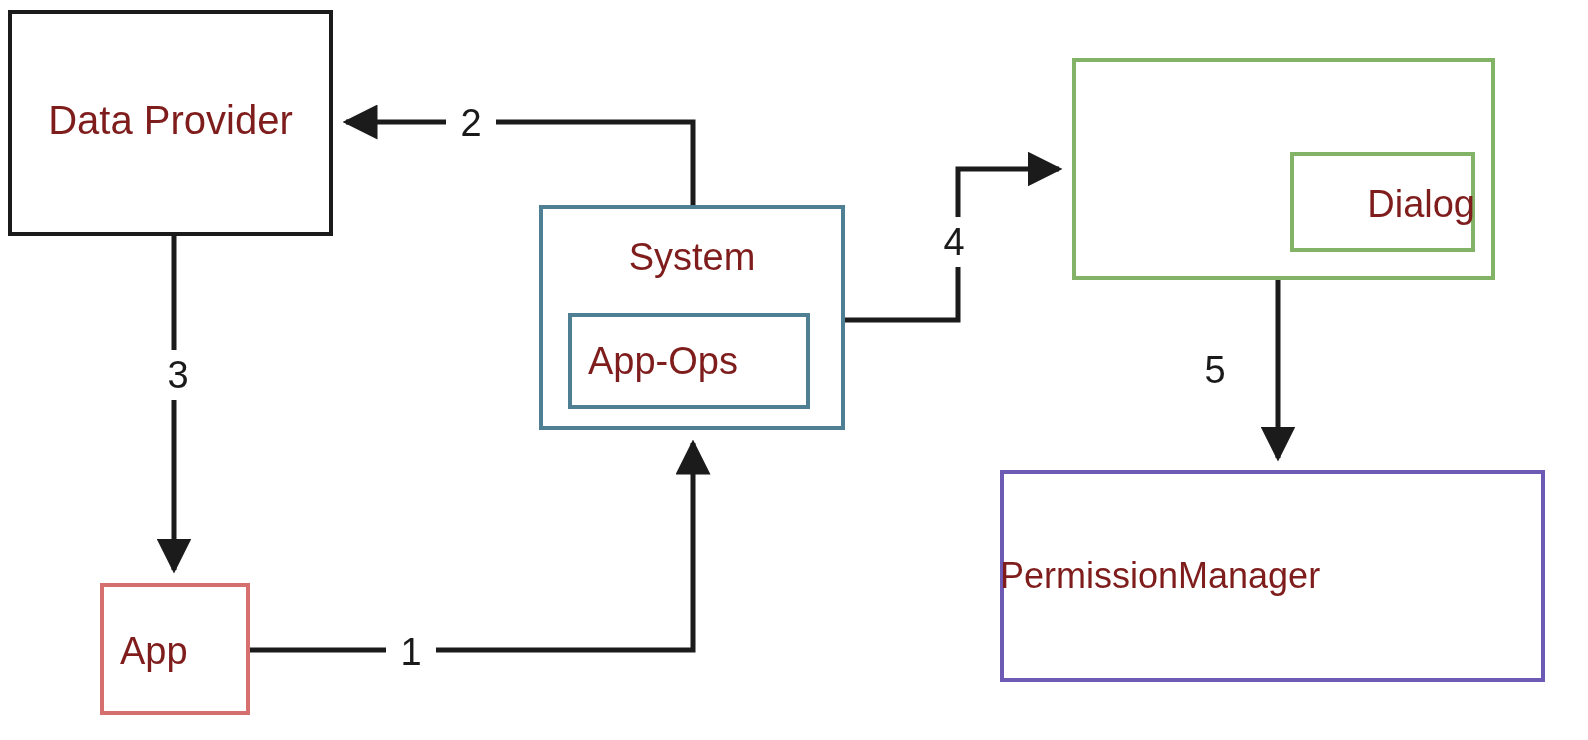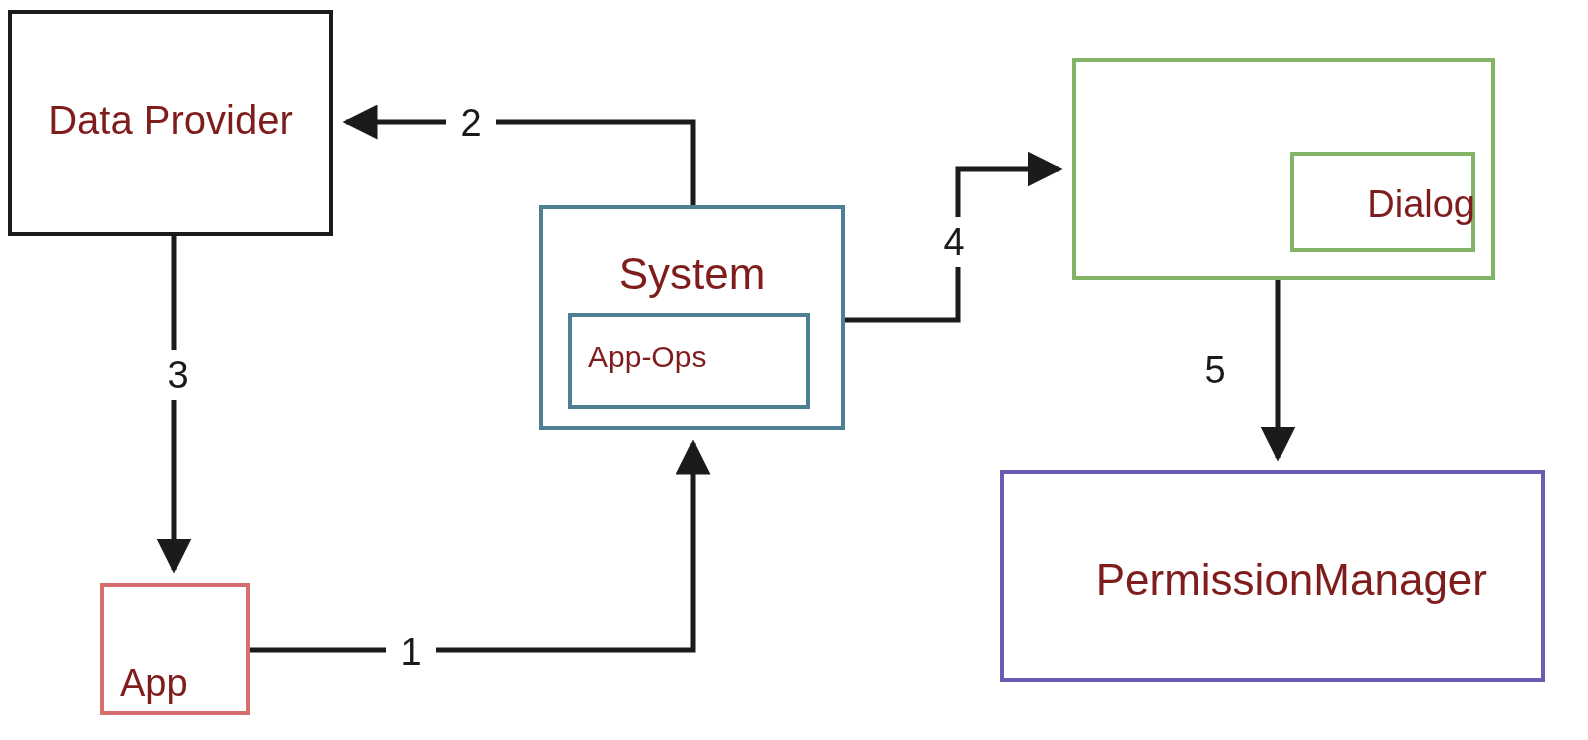--- a/index.html
+++ b/index.html
@@ -56,37 +56,37 @@
   #label-data-provider {
     left: 8px; top: 100px; width: 325px;
     text-align: center; font-size: 40px;
   }
 
   #node-app {
     left: 100px; top: 583px; width: 150px; height: 132px;
     border: 4px solid #d6706f;
   }
   #label-app {
-    left: 120px; top: 632px; font-size: 38px; margin-top: 32px;
+    left: 120px; top: 632px; font-size: 38px;
   }
 
   #node-system {
     left: 539px; top: 205px; width: 306px; height: 225px;
     border: 4px solid #4e7f92;
   }
   #label-system {
-    left: 539px; top: 252px; width: 306px;
-    text-align: center; font-size: 44px;
+    left: 539px; top: 238px; width: 306px;
+    text-align: center; font-size: 38px;
   }
   #node-app-ops {
     left: 568px; top: 313px; width: 242px; height: 96px;
     border: 4px solid #4e7f92;
   }
   #label-app-ops {
-    left: 588px; top: 342px; font-size: 30px;
+    left: 588px; top: 342px; font-size: 38px;
   }
 
   #node-system-ui {
     left: 1072px; top: 58px; width: 423px; height: 222px;
     border: 4px solid #82b366;
   }
   #label-system-ui {
     left: 1072px; top: 89px; width: 423px;
     text-align: center; font-size: 38px;
   }
@@ -98,21 +98,21 @@
     left: 1290px; top: 185px; width: 185px;
     text-align: right; font-size: 38px;
   }
 
   #node-permission-manager {
     left: 1000px; top: 470px; width: 545px; height: 212px;
     border: 4px solid #6c5ab5;
   }
   #label-permission-manager {
     left: 1000px; top: 558px; width: 487px;
-    text-align: right; font-size: 44px;
+    text-align: left; font-size: 36px;
   }
 
   
   #edge-label-1 { left: 386px; top: 633px; width: 38px; font-size: 38px; padding: 0 6px; }
   #edge-label-2 { left: 446px; top: 104px; width: 38px; font-size: 38px; padding: 0 6px; }
   #edge-label-3 { left: 155px; top: 350px; width: 38px; font-size: 38px; padding: 6px 4px; }
   #edge-label-4 { left: 931px; top: 217px; width: 38px; font-size: 38px; padding: 6px 4px; }
   #edge-label-5 { left: 1196px; top: 351px; width: 38px; font-size: 38px; background: transparent; }
 </style>
 </head>

